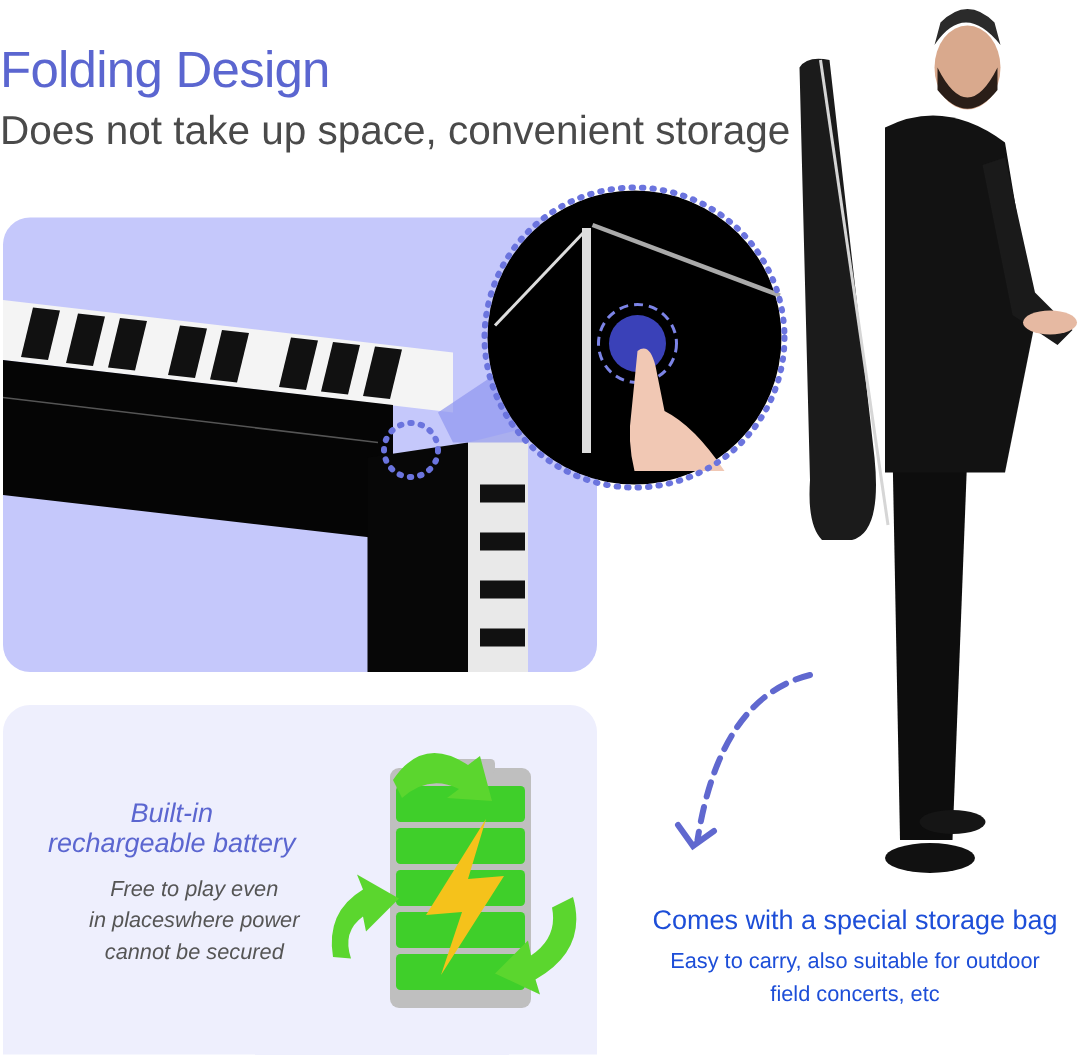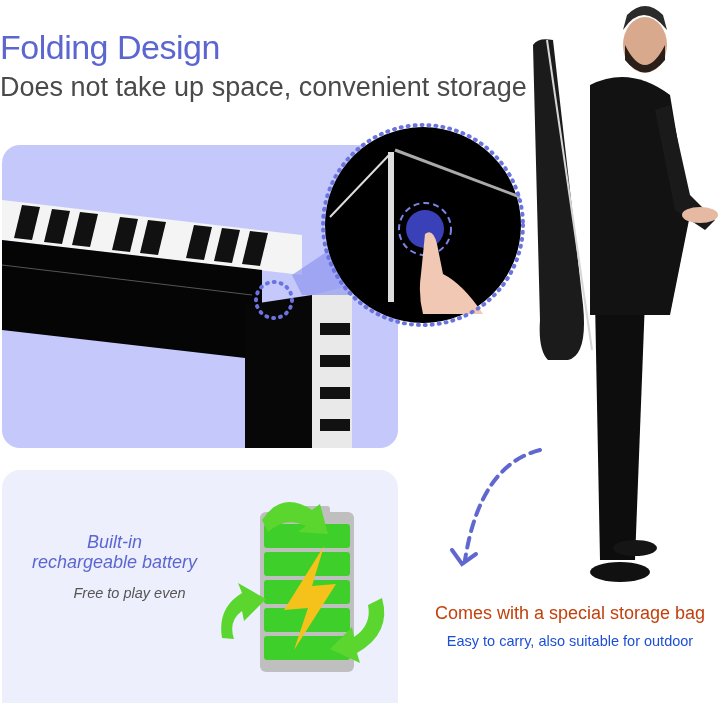--- a/index.html
+++ b/index.html
@@ -3,21 +3,21 @@
 <meta charset="utf-8">
 <style>
   html,body{margin:0;padding:0;background:#ffffff;}
   body{width:720px;height:703px;position:relative;overflow:hidden;font-family:"Liberation Sans","DejaVu Sans",sans-serif;}
   .title{position:absolute;left:0;top:28px;font-size:34px;font-weight:normal;color:#5b66d0;letter-spacing:-0.5px;}
   .subtitle{position:absolute;left:0;top:72px;font-size:27px;color:#4a4a4a;}
   .panel-top{position:absolute;left:2px;top:145px;width:396px;height:303px;background:#c5c8fb;border-radius:18px;overflow:hidden;}
   .battery-card{position:absolute;left:2px;top:470px;width:396px;height:264px;background:#eeeffd;border-radius:18px;font-style:italic;}
   .bat-title{position:absolute;left:0;width:225px;text-align:center;font-size:18px;color:#5b66d0;line-height:24px;}
   .bat-text{position:absolute;left:0;width:225px;text-align:center;font-size:14.5px;color:#555;line-height:23px;margin-left:15px;}
-  .bag-title{position:absolute;left:420px;width:300px;top:603px;text-align:center;font-size:18px;color:#c2410c;}
+  .bag-title{position:absolute;left:420px;width:300px;top:603px;text-align:center;font-size:18px;color:#1d4ed8;}
   .bag-text{position:absolute;left:420px;width:300px;top:630px;text-align:center;font-size:14.5px;color:#1d4ed8;line-height:22px;}
   svg{position:absolute;}
 </style>
 </head>
 <body>
 
 <div class="title">Folding Design</div>
 <div class="subtitle">Does not take up space, convenient storage</div>
 
 <div class="panel-top">
@@ -86,20 +86,22 @@
 
 <svg style="left:440px;top:440px" width="110" height="140" viewBox="0 0 110 140">
   <path d="M100,10 Q40,25 25,120" fill="none" stroke="#6068cf" stroke-width="4" stroke-dasharray="10 7" stroke-linecap="round"></path>
   <polyline points="12,110 22,124 36,114" fill="none" stroke="#6068cf" stroke-width="4" stroke-linecap="round"></polyline>
 </svg>
 
 <div class="battery-card">
   <div class="bat-title" style="top:60px">Built-in</div>
   <div class="bat-title" style="top:80px">rechargeable battery</div>
   <div class="bat-text" style="top:112px">Free to play even</div>
+  <div class="bat-text" style="top:133px">in placeswhere power</div>
+  <div class="bat-text" style="top:154px">cannot be secured</div>
 
   <svg style="left:210px;top:28px" width="180" height="175" viewBox="0 0 180 175">
     <rect x="48" y="14" width="94" height="160" rx="6" fill="#bfbfbf"></rect>
     <rect x="72" y="8" width="46" height="10" rx="3" fill="#bfbfbf"></rect>
     <g fill="#3fcf2a">
       <rect x="52" y="26" width="86" height="24" rx="3"></rect>
       <rect x="52" y="54" width="86" height="24" rx="3"></rect>
       <rect x="52" y="82" width="86" height="24" rx="3"></rect>
       <rect x="52" y="110" width="86" height="24" rx="3"></rect>
       <rect x="52" y="138" width="86" height="24" rx="3"></rect>
@@ -107,13 +109,14 @@
     <polygon points="112,48 72,112 96,110 82,152 124,86 100,88" fill="#f5c21b"></polygon>
     <path d="M50,22 q20,-30 50,-10 l8,-6 l8,30 l-30,-2 l8,-6 q-20,-10 -38,6 z" fill="#5bd62e"></path>
     <path d="M10,140 q-5,-30 20,-45 l-4,-10 l28,16 l-22,22 l-2,-10 q-14,10 -8,28 z" fill="#5bd62e"></path>
     <path d="M170,100 q10,35 -25,55 l3,10 l-30,-14 l22,-22 l2,10 q18,-12 14,-32 z" fill="#5bd62e"></path>
   </svg>
 </div>
 
 <div class="bag-title">Comes with a special storage bag</div>
 <div class="bag-text">
   <div>Easy to carry, also suitable for outdoor</div>
+  <div>field concerts, etc</div>
 </div>
 
 </body></html>

